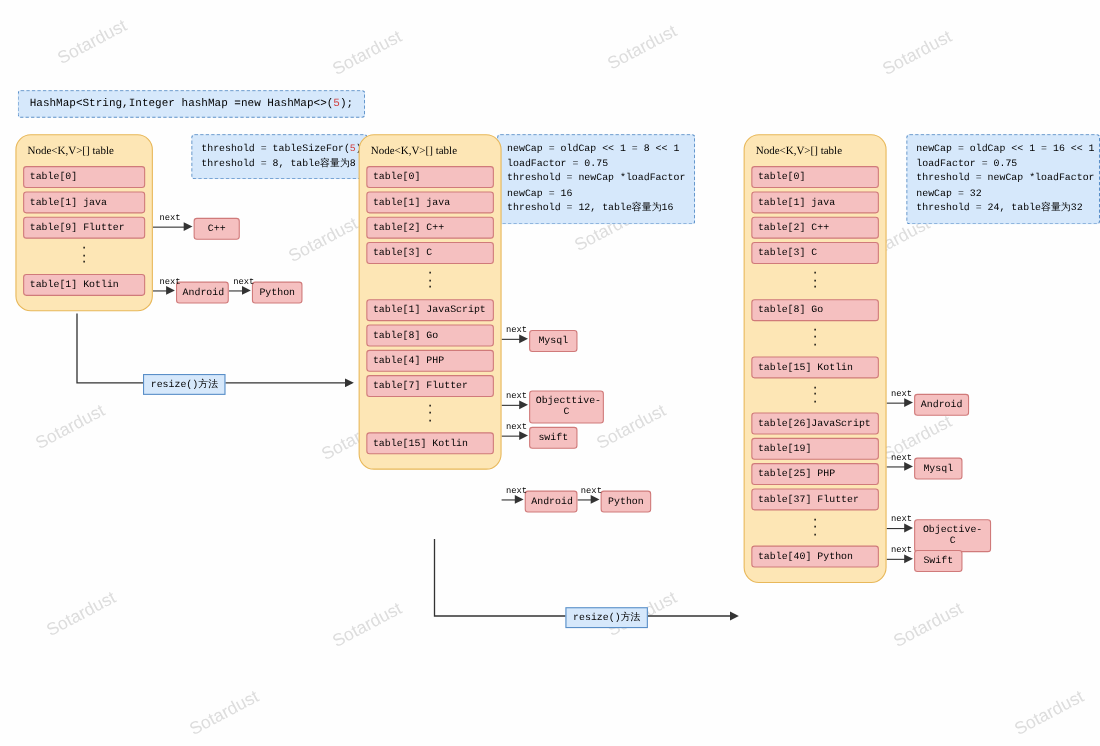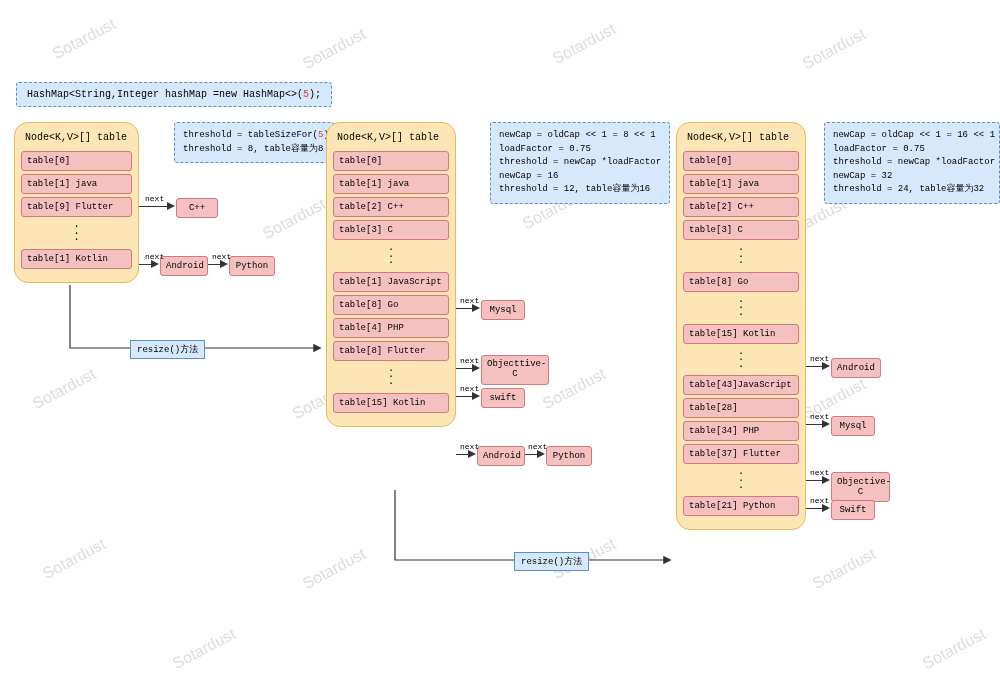--- a/index.html
+++ b/index.html
@@ -47,20 +47,21 @@
     position: absolute;
     background: #fde6b5;
     border: 1px solid #e8b85a;
     border-radius: 14px;
     padding: 8px 6px 10px 6px;
     z-index: 2;
   }
   .table-title {
     font-size: 10px;
     padding: 1px 4px 5px 4px;
+    font-family: Liberation Serif, serif;
   }
   .slot {
     background: #f5c0c0;
     border: 1px solid #d07a7a;
     border-radius: 3px;
     margin: 3px 0;
     padding: 4px 5px;
     font-size: 9px;
     min-height: 16px;
     white-space: nowrap;
@@ -139,21 +140,21 @@
 <div class="watermark" style="left:810px; top:560px;">Sotardust</div>
 <div class="watermark" style="left:920px; top:640px;">Sotardust</div>
 <div class="watermark" style="left:170px; top:640px;">Sotardust</div>
 
 <div class="code-banner" style="left:16px; top:82px;">
   <span>HashMap&lt;String,Integer hashMap =new HashMap&lt;&gt;(</span><span class="red5">5</span><span>);</span>
 </div>
 
 <div class="info-box" style="left:174px; top:122px; width:160px;">threshold = tableSizeFor(<span class="red5">5</span>)
 threshold = 8, table容量为8</div>
-<div class="info-box" style="left:490px; top:122px; width:180px;">newCap = oldCap &lt;&lt; 1 = 8 &lt;&lt; 1
+<div class="info-box" style="left:452px; top:122px; width:180px;">newCap = oldCap &lt;&lt; 1 = 8 &lt;&lt; 1
 loadFactor = 0.75
 threshold = newCap *loadFactor
 newCap = 16
 threshold = 12, table容量为16</div>
 <div class="info-box" style="left:824px; top:122px; width:176px;">newCap = oldCap &lt;&lt; 1 = 16 &lt;&lt; 1
 loadFactor = 0.75
 threshold = newCap *loadFactor
 newCap = 32
 threshold = 24, table容量为32</div>
 
@@ -194,21 +195,21 @@
 <div class="table-block" style="left:326px; top:122px; width:130px;">
   <div class="table-title">Node&lt;K,V&gt;[] table</div>
   <div class="slot">table[0]</div>
   <div class="slot">table[1]   java</div>
   <div class="slot">table[2]    C++</div>
   <div class="slot">table[3]     C</div>
   <div class="dots">·<br>·<br>·</div>
   <div class="slot">table[1] JavaScript</div>
   <div class="slot">table[8]    Go</div>
   <div class="slot">table[4]   PHP</div>
-  <div class="slot">table[8]  Flutter</div>
+  <div class="slot">table[7]  Flutter</div>
   <div class="dots">·<br>·<br>·</div>
   <div class="slot">table[15]  Kotlin</div>
 </div>
 
 <div class="next-label" style="left:460px; top:296px;">next</div>
 <div class="arrow-line" style="left:456px; top:308px; width:18px;"></div>
 <div class="arrow-head" style="left:472px; top:304px;"></div>
 <div class="chain-node" style="left:481px; top:300px; width:44px;">Mysql</div>
 
 <div class="next-label" style="left:460px; top:356px;">next</div>
@@ -236,39 +237,39 @@
   <div class="table-title">Node&lt;K,V&gt;[] table</div>
   <div class="slot">table[0]</div>
   <div class="slot">table[1]   java</div>
   <div class="slot">table[2]   C++</div>
   <div class="slot">table[3]    C</div>
   <div class="dots">·<br>·<br>·</div>
   <div class="slot">table[8]   Go</div>
   <div class="dots">·<br>·<br>·</div>
   <div class="slot">table[15]  Kotlin</div>
   <div class="dots">·<br>·<br>·</div>
-  <div class="slot">table[43]JavaScript</div>
-  <div class="slot">table[28]</div>
-  <div class="slot">table[34]   PHP</div>
+  <div class="slot">table[26]JavaScript</div>
+  <div class="slot">table[19]</div>
+  <div class="slot">table[25]   PHP</div>
   <div class="slot">table[37]  Flutter</div>
   <div class="dots">·<br>·<br>·</div>
-  <div class="slot">table[21]  Python</div>
+  <div class="slot">table[40]  Python</div>
 </div>
 
 <div class="next-label" style="left:810px; top:354px;">next</div>
 <div class="arrow-line" style="left:806px; top:366px; width:18px;"></div>
 <div class="arrow-head" style="left:822px; top:362px;"></div>
 <div class="chain-node" style="left:831px; top:358px; width:50px;">Android</div>
 
 <div class="next-label" style="left:810px; top:412px;">next</div>
 <div class="arrow-line" style="left:806px; top:424px; width:18px;"></div>
 <div class="arrow-head" style="left:822px; top:420px;"></div>
 <div class="chain-node" style="left:831px; top:416px; width:44px;">Mysql</div>
 
 <div class="next-label" style="left:810px; top:468px;">next</div>
 <div class="arrow-line" style="left:806px; top:480px; width:18px;"></div>
 <div class="arrow-head" style="left:822px; top:476px;"></div>
-<div class="chain-node" style="left:831px; top:472px; width:59px;">Objective-C</div>
+<div class="chain-node" style="left:831px; top:472px; width:70px;">Objective-C</div>
 
 <div class="next-label" style="left:810px; top:496px;">next</div>
 <div class="arrow-line" style="left:806px; top:508px; width:18px;"></div>
 <div class="arrow-head" style="left:822px; top:504px;"></div>
 <div class="chain-node" style="left:831px; top:500px; width:44px;">Swift</div>
 
 </body></html>

